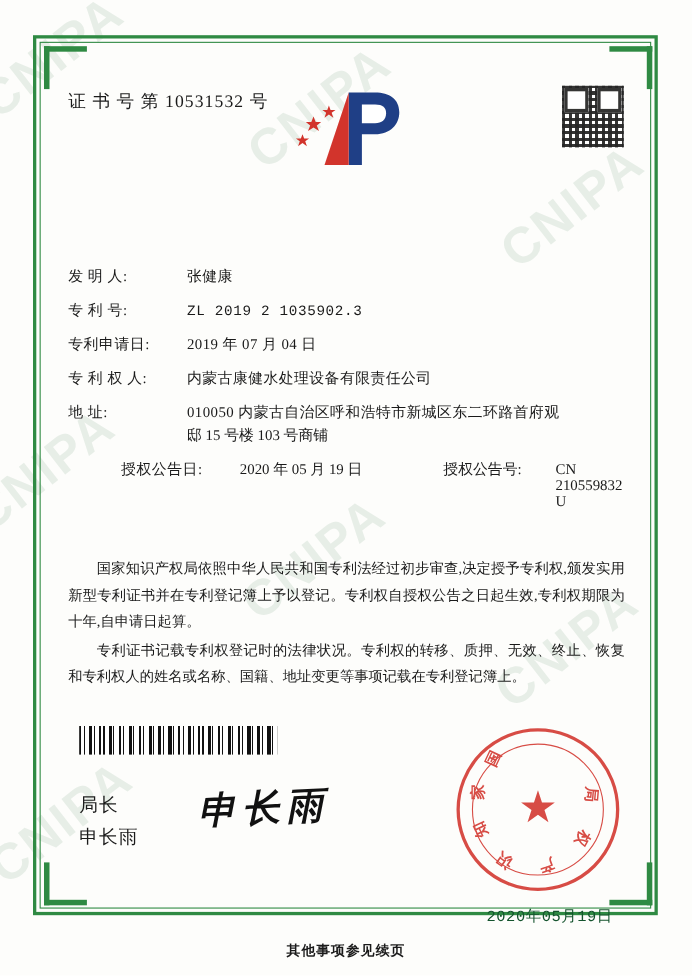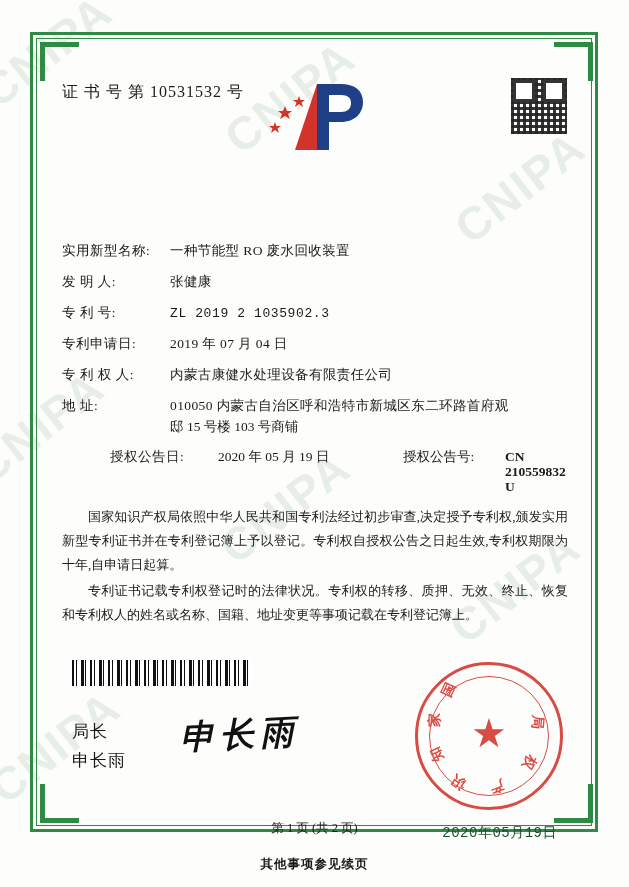--- a/index.html
+++ b/index.html
@@ -157,21 +157,21 @@
   }
   .grant-row {
     display: flex;
     align-items: flex-start;
     margin-bottom: 8px;
     margin-left: 48px;
   }
   .grant-row .field-label { width: 108px; flex: 0 0 108px; }
   .grant-row .g-left { flex: 0 0 185px; }
   .grant-row .g-label2 { flex: 0 0 102px; }
-  .grant-row .g-right { flex: 1 1 auto; font-weight: bold; }
+  .grant-row .g-right { flex: 1 1 auto; }
 
   
   .paras {
     position: absolute;
     left: 62px;
     top: 505px;
     width: 506px;
     font-size: 13px;
     line-height: 1.85;
     text-align: justify;
@@ -315,24 +315,20 @@
 
       <polygon points="30,28 32,33 37,33 33,36 35,41 30,38 25,41 27,36 23,33 28,33" fill="#d2342c"></polygon>
       <polygon points="20,44 21.5,48 26,48 22.5,50.5 24,55 20,52 16,55 17.5,50.5 14,48 18.5,48" fill="#d2342c"></polygon>
       <polygon points="44,18 45.5,22 50,22 46.5,24.5 48,29 44,26 40,29 41.5,24.5 38,22 42.5,22" fill="#d2342c"></polygon>
     </svg>
   </div>
 
 
   <div class="fields">
 
-    <div class="field-row">
-      <div class="field-label">实用新型名称:</div>
-      <div class="field-value">一种节能型 RO 废水回收装置</div>
-    </div>
 
     <div class="field-row">
       <div class="field-label">发  明  人:</div>
       <div class="field-value">张健康</div>
     </div>
 
     <div class="field-row">
       <div class="field-label">专  利  号:</div>
       <div class="field-value mono">ZL 2019 2 1035902.3</div>
     </div>
@@ -381,16 +377,15 @@
     <span class="seal-char" style="left:24px;  top:16px;  transform:rotate(-65deg);">国</span>
     <span class="seal-char" style="left:10px;  top:46px;  transform:rotate(-90deg);">家</span>
     <span class="seal-char" style="left:12px;  top:80px;  transform:rotate(-115deg);">知</span>
     <span class="seal-char" style="left:34px;  top:108px; transform:rotate(-145deg);">识</span>
     <span class="seal-char" style="left:72px;  top:112px; transform:rotate(160deg);">产</span>
     <span class="seal-char" style="left:104px; top:88px;  transform:rotate(120deg);">权</span>
     <span class="seal-char" style="left:112px; top:48px;  transform:rotate(95deg);">局</span>
   </div>
   <div class="seal-date">2020年05月19日</div>
 
-  <div class="page-no">第 1 页 (共 2 页)</div>
   <div class="footer-note">其他事项参见续页</div>
 
 </div>
 
 </body></html>

